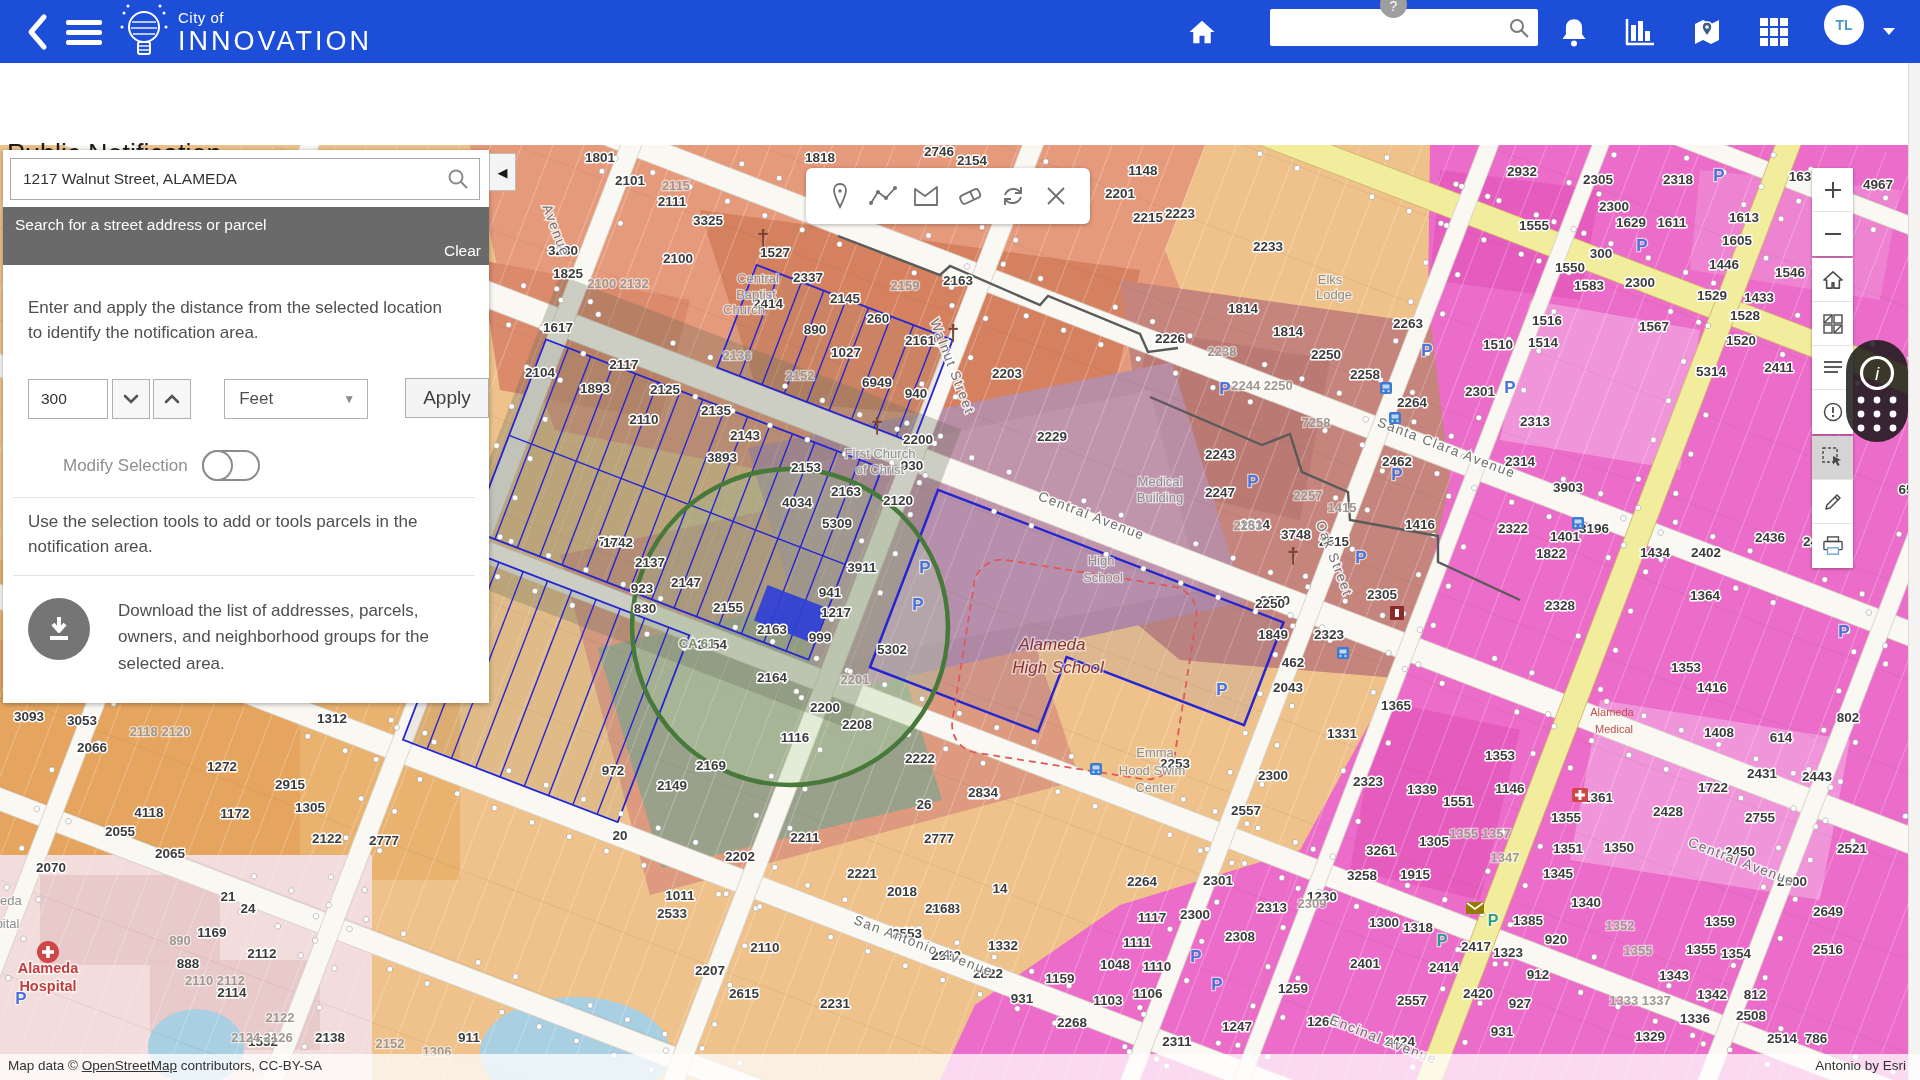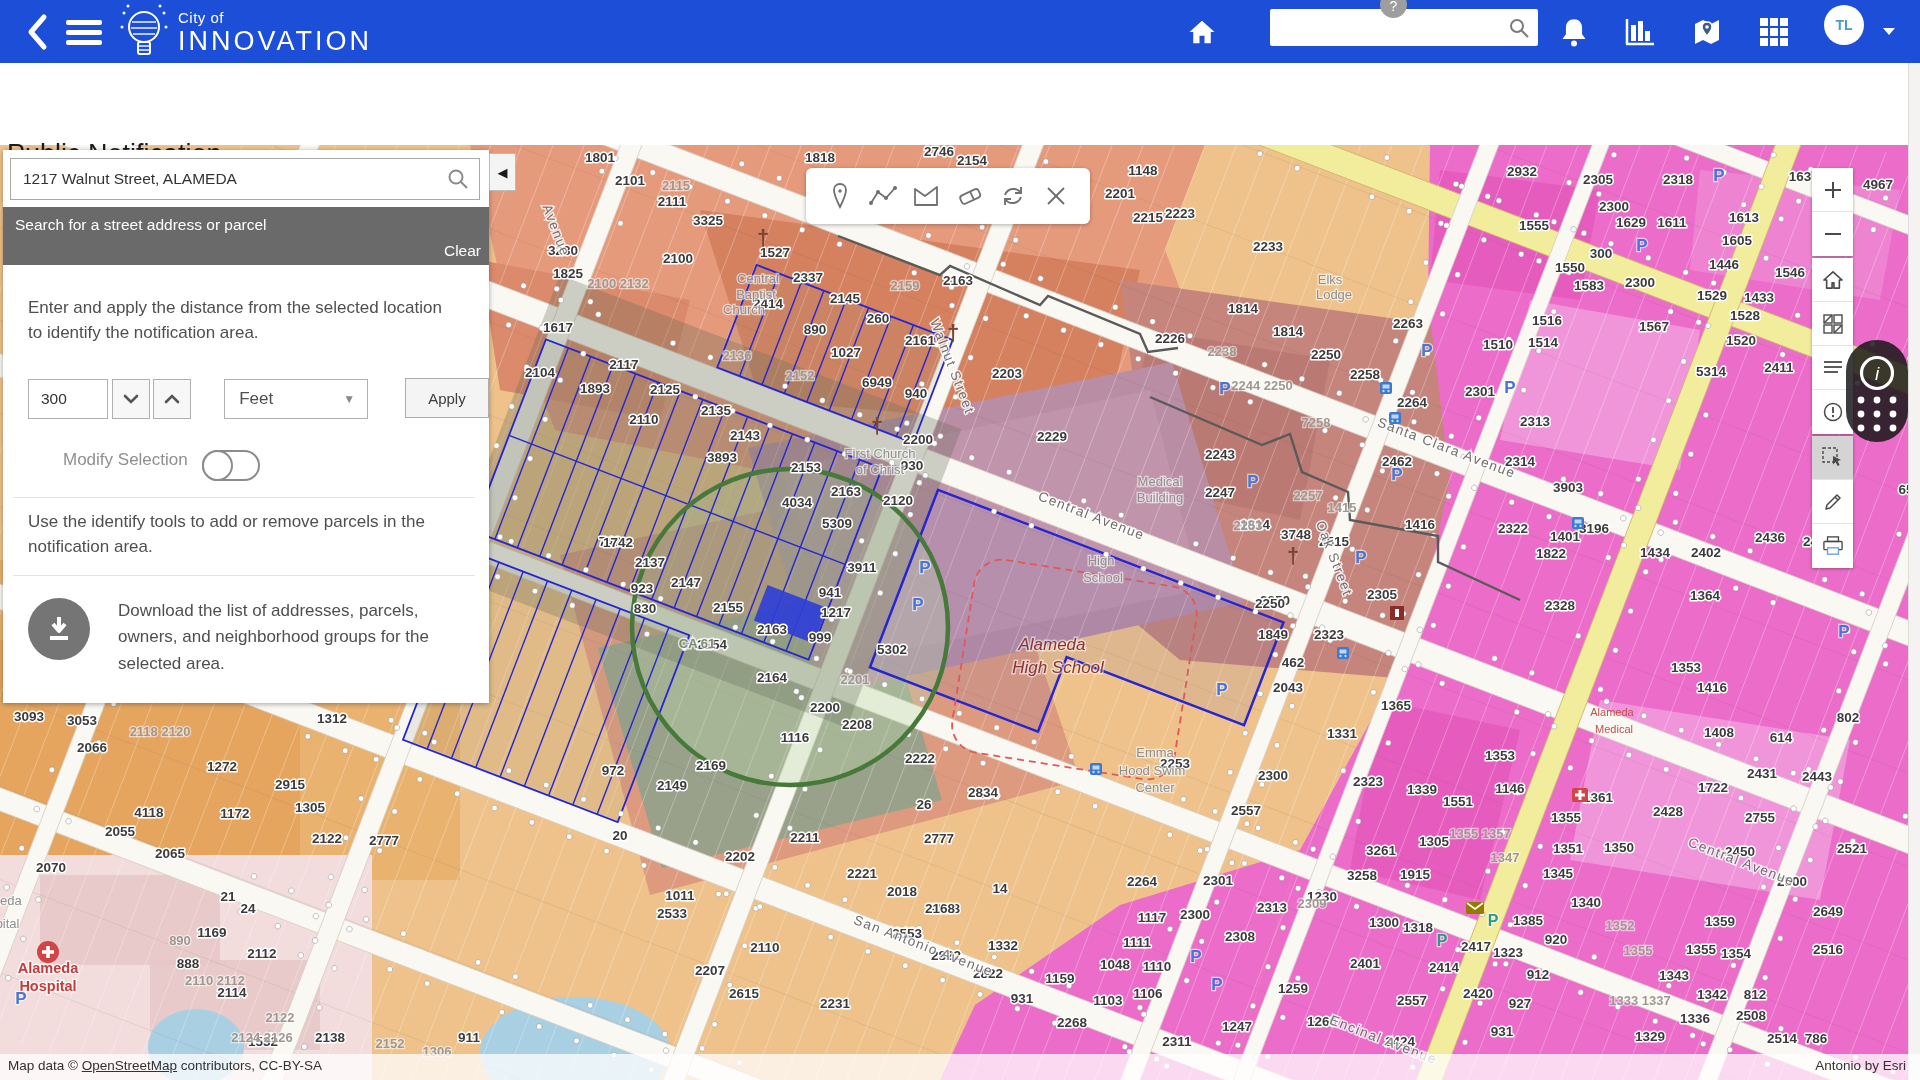--- a/index.html
+++ b/index.html
@@ -35,22 +35,22 @@
   #panel-hint{position:absolute;left:12px;top:9px;font-size:15.5px;}
   #clear-btn{position:absolute;right:8px;bottom:5px;font-size:15.5px;cursor:pointer;}
   #dist-text{position:absolute;left:25px;top:146px;width:430px;line-height:1.45;}
   #dist-row{position:absolute;left:25px;top:228px;height:42px;}
   .ctl{border:1px solid #b0b0b0;background:#fff;height:40px;box-sizing:border-box;display:inline-flex;align-items:center;}
   #dist-input{width:80px;padding-left:12px;font-size:15.5px;color:#333;}
   .stepper{width:38px;justify-content:center;background:#f7f7f7;cursor:pointer;margin-left:-1px;}
   #unit-select{width:144px;margin-left:28px;padding-left:14px;position:relative;cursor:pointer;}
   #unit-caret{position:absolute;right:12px;color:#8a8a8a;font-size:12px;}
   #apply-btn{width:84px;margin-left:32px;justify-content:center;background:#f4f4f4;border:1px solid #adadad;
-     font-size:15px;color:#3f3f3f;cursor:pointer;}
-  #modify-row{position:absolute;left:60px;top:300px;display:flex;color:#8f8f8f;}
+     font-size:19px;color:#3f3f3f;cursor:pointer;}
+  #modify-row{position:absolute;left:60px;top:300px;display:flex;align-items:center;color:#8f8f8f;}
   #toggle{width:54px;height:27px;border:2px solid #8c8c8c;border-radius:16px;margin-left:14px;position:relative;cursor:pointer;background:#fff;}
   #toggle-knob{position:absolute;left:-2px;top:-2px;width:27px;height:27px;border:2px solid #8c8c8c;border-radius:50%;background:#fff;}
   .divider{position:absolute;left:10px;width:462px;border-top:1px solid #e3e3e3;}
   #tools-text{position:absolute;left:25px;top:360px;width:400px;line-height:1.45;}
   #dl-row{position:absolute;left:25px;top:448px;display:flex;}
   #dl-btn{width:62px;height:62px;border-radius:50%;background:#757575;flex:none;cursor:pointer;
       display:flex;align-items:center;justify-content:center;}
   #dl-text{margin-left:28px;width:330px;line-height:1.55;}
   #collapse-tab{position:absolute;left:489px;top:153px;width:25px;height:36px;background:#f4f4f4;border:1px solid #bbb;
       z-index:31;display:flex;align-items:center;justify-content:center;font-size:13px;color:#1a1a1a;cursor:pointer;}
@@ -1342,21 +1342,21 @@
   </div>
 
   <div id="modify-row">
     <span>Modify Selection</span>
     <div id="toggle">
       <div id="toggle-knob"></div>
     </div>
   </div>
 
   <div class="divider" style="top:347px;"></div>
-  <div id="tools-text">Use the identify tools to add or remove parcels in the notification area.</div>
+  <div id="tools-text">Use the selection tools to add or tools parcels in the notification area.</div>
   <div class="divider" style="top:425px;"></div>
 
   <div id="dl-row">
     <div id="dl-btn">
       <svg width="28" height="28" viewBox="0 0 28 28">
         <path d="M14 2 v12 M8 9 l6 7 6 -7" fill="none" stroke="#fff" stroke-width="4" stroke-linejoin="round"></path>
         <rect x="5" y="21" width="18" height="4" fill="#fff"></rect>
       </svg>
     </div>
     <div id="dl-text">Download the list of addresses, parcels, owners, and neighborhood groups for the selected area.</div>

